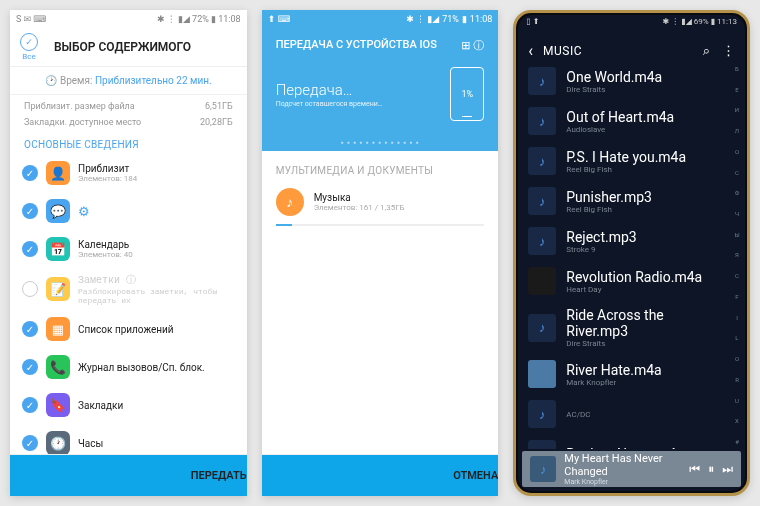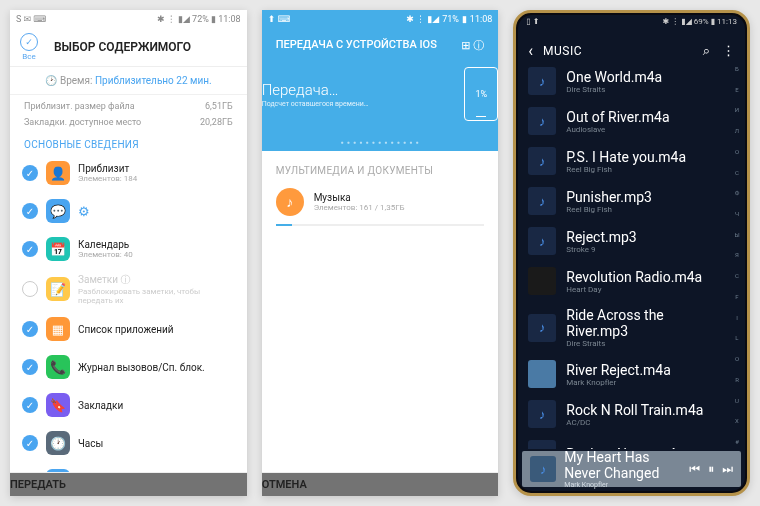--- a/index.html
+++ b/index.html
@@ -23,28 +23,28 @@
   .s1-info { padding:6px 14px; display:flex; justify-content:space-between; font-size:9px; color:#999; }
   .section-title { padding:6px 14px 4px; font-size:10px; color:#4aa5f0; letter-spacing:0.3px; }
   .item { display:flex; align-items:center; padding:5px 12px; min-height:28px; }
   .check { width:16px; height:16px; border-radius:50%; margin-right:8px; display:flex; align-items:center; justify-content:center; font-size:10px; }
   .check.on { background:#4aa5f0; color:#fff; }
   .check.off { border:1.5px solid #ccc; box-sizing:border-box; }
   .app-ico { width:24px; height:24px; border-radius:6px; margin-right:8px; display:flex; align-items:center; justify-content:center; font-size:13px; color:#fff; }
   .item-text { flex:1; }
   .item-text .t1 { font-size:10px; color:#222; }
   .item-text .t2 { font-size:8px; color:#aaa; }
-  .item.dis .t1, .item.dis .t2 { color:#ccc; }
+  .item.dis .t1, .item.dis .t2 { color:#ccc;font-family:Liberation Mono, monospace; }
   .gear { color:#4aa5f0; font-size:13px; }
-  .s1-btn { position:absolute; bottom:0; left:0; right:0; text-align:left; padding:5px 0; font-size:11px; font-weight:600; color:#222; border-top:1px solid #eee; background:#737373; }
+  .s1-btn { position:absolute; bottom:0; left:0; right:0; text-align:right; padding:14px 0; font-size:11px; font-weight:600; color:#222; border-top:1px solid #eee; background:#0ea5e9; }
 
   
   .s2-top { background:#45aee8; color:#fff; }
   .s2-head { padding:10px 14px 4px; font-weight:500; font-size:11px; display:flex; justify-content:space-between; }
-  .s2-body { padding:10px 0 18px; display:flex; justify-content:space-between; align-items:center; }
+  .s2-body { padding:10px 14px 18px; display:flex; justify-content:space-between; align-items:center; }
   .s2-body .ph { width:32px; height:52px; border:1.5px solid #fff; border-radius:4px; position:relative; display:flex; align-items:center; justify-content:center; font-size:9px; }
   .s2-body .ph::after { content:''; position:absolute; bottom:3px; width:10px; height:1px; background:#fff; }
   .s2-trans { font-size:15px; font-weight:300; }
   .s2-sub   { font-size:7px; opacity:0.85; margin-top:1px; }
   .dots { text-align:center; font-size:5px; letter-spacing:1px; color:#fff; padding-bottom:6px; opacity:.6; }
   .s2-item { display:flex; align-items:center; padding:8px 14px; }
   .s2-ico { width:28px; height:28px; background:#ff9a3d; border-radius:50%; display:flex; align-items:center; justify-content:center; color:#fff; font-size:14px; margin-right:10px; }
   .prog { height:2px; background:#eee; margin:0 14px; }
   .prog i { display:block; height:100%; width:8%; background:#45aee8; }
 
@@ -56,21 +56,21 @@
   .s3-head .act { font-size:13px; margin-left:12px; }
   .s3-list { position:absolute; top:46px; left:0; right:16px; bottom:42px; overflow:hidden; }
   .track { display:flex; align-items:center; padding:6px 10px; }
   .art { width:28px; height:28px; background:#192844; border-radius:3px; margin-right:10px; display:flex; align-items:center; justify-content:center; color:#4a8fe8; font-size:13px; }
   .track .t1 { color:#fff; font-size:14px; }
   .track .t2 { color:#7a8590; font-size:8px; }
   .alpha { position:absolute; right:2px; top:50px; bottom:46px; width:12px; display:flex; flex-direction:column; justify-content:space-between; font-size:6px; color:#6a7a8a; text-align:center; }
   .player { position:absolute; bottom:4px; left:4px; right:4px; height:36px; background:#7a8795; display:flex; align-items:center; padding:0 8px; border-radius:2px; }
   .player .art { width:26px; height:26px; background:#3a5a7a; margin-right:8px; }
   .player .info { flex:1; }
-  .player .info .t1 { font-size:14px; color:#fff; }
+  .player .info .t1 { font-size:11px; color:#fff; }
   .player .info .t2 { font-size:7px; color:#d5dde5; }
   .player .ctl { color:#fff; font-size:12px; margin-left:8px; }
 </style>
 </head>
 <body>
 
 <div class="container">
 
   <div class="phone">
     <div class="status">
@@ -220,21 +220,21 @@
           <div class="track">
             <div class="art">♪</div>
             <div class="item-text">
               <div class="t1">One World.m4a</div>
               <div class="t2">Dire Straits</div>
             </div>
           </div>
           <div class="track">
             <div class="art">♪</div>
             <div class="item-text">
-              <div class="t1">Out of River.m4a</div>
+              <div class="t1">Out of Heart.m4a</div>
               <div class="t2">Audioslave</div>
             </div>
           </div>
           <div class="track">
             <div class="art">♪</div>
             <div class="item-text">
               <div class="t1">P.S. I Hate you.m4a</div>
               <div class="t2">Reel Big Fish</div>
             </div>
           </div>
@@ -262,28 +262,27 @@
           <div class="track">
             <div class="art">♪</div>
             <div class="item-text">
               <div class="t1">Ride Across the River.mp3</div>
               <div class="t2">Dire Straits</div>
             </div>
           </div>
           <div class="track">
             <div class="art" style="background:#4a7aa5"></div>
             <div class="item-text">
-              <div class="t1">River Reject.m4a</div>
+              <div class="t1">River Hate.m4a</div>
               <div class="t2">Mark Knopfler</div>
             </div>
           </div>
           <div class="track">
             <div class="art">♪</div>
             <div class="item-text">
-              <div class="t1">Rock N Roll Train.m4a</div>
               <div class="t2">AC/DC</div>
             </div>
           </div>
           <div class="track">
             <div class="art">♪</div>
             <div class="item-text">
               <div class="t1">Rock or Never.m4a</div>
               <div class="t2"></div>
             </div>
           </div>

